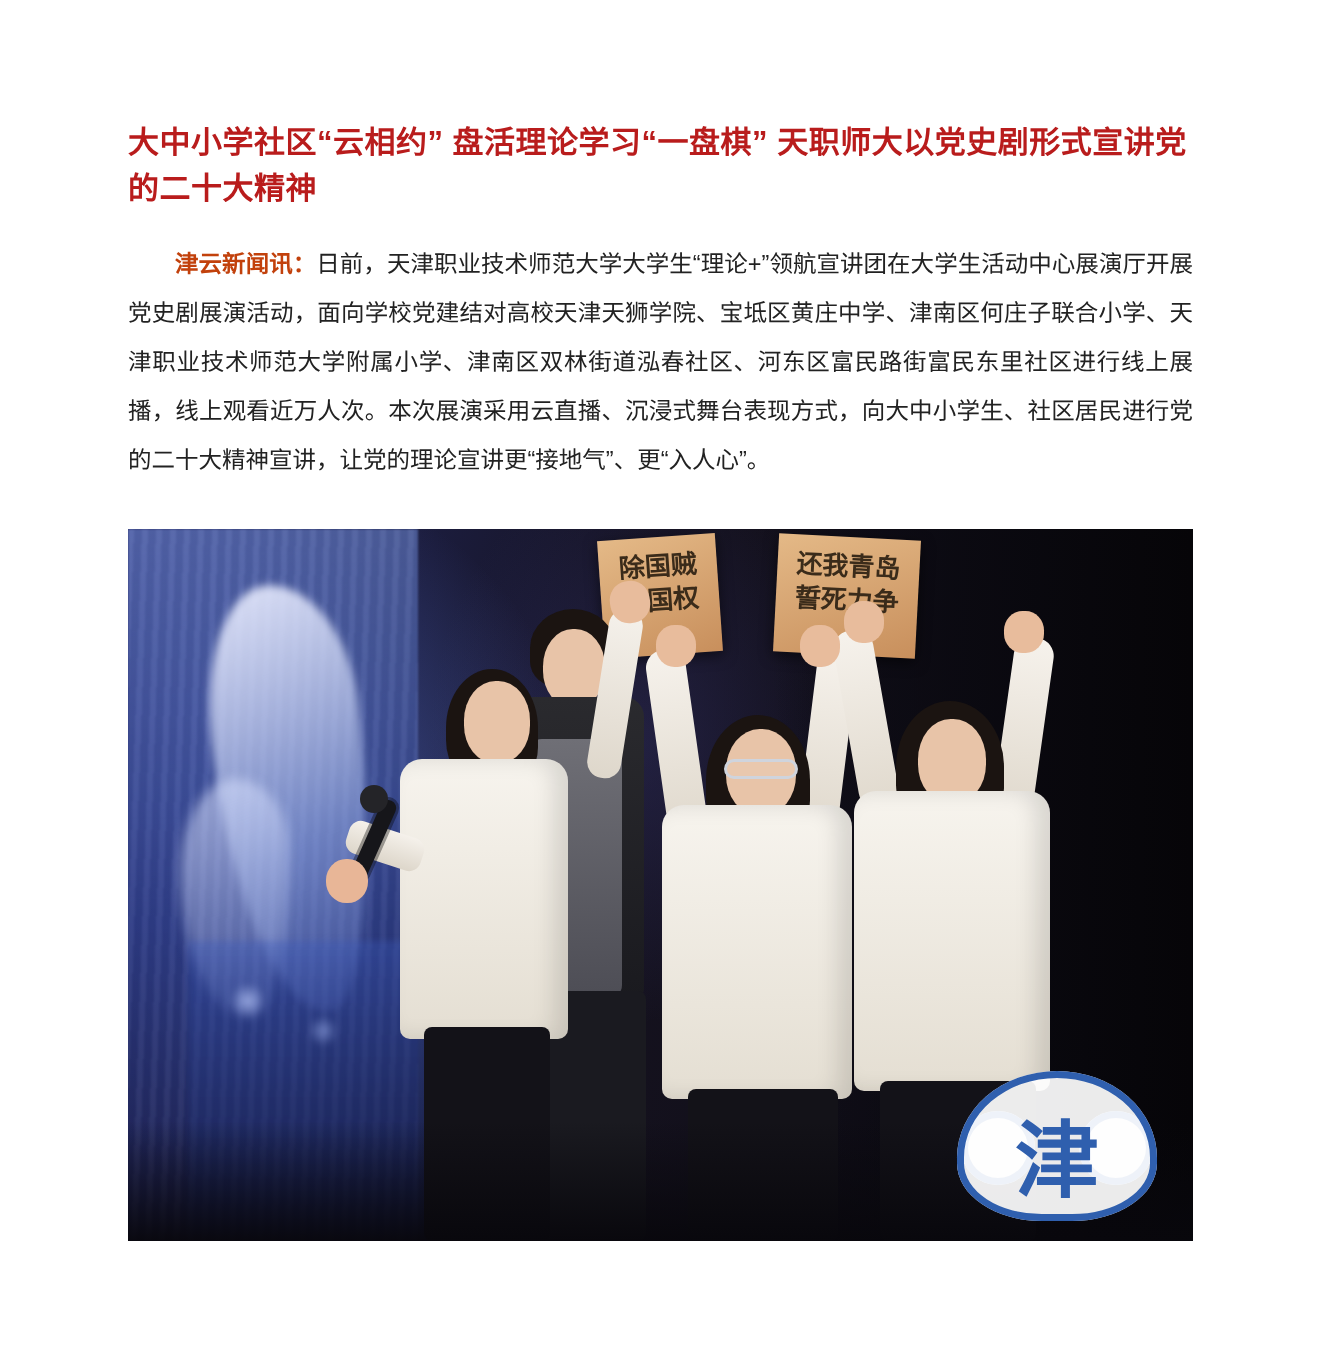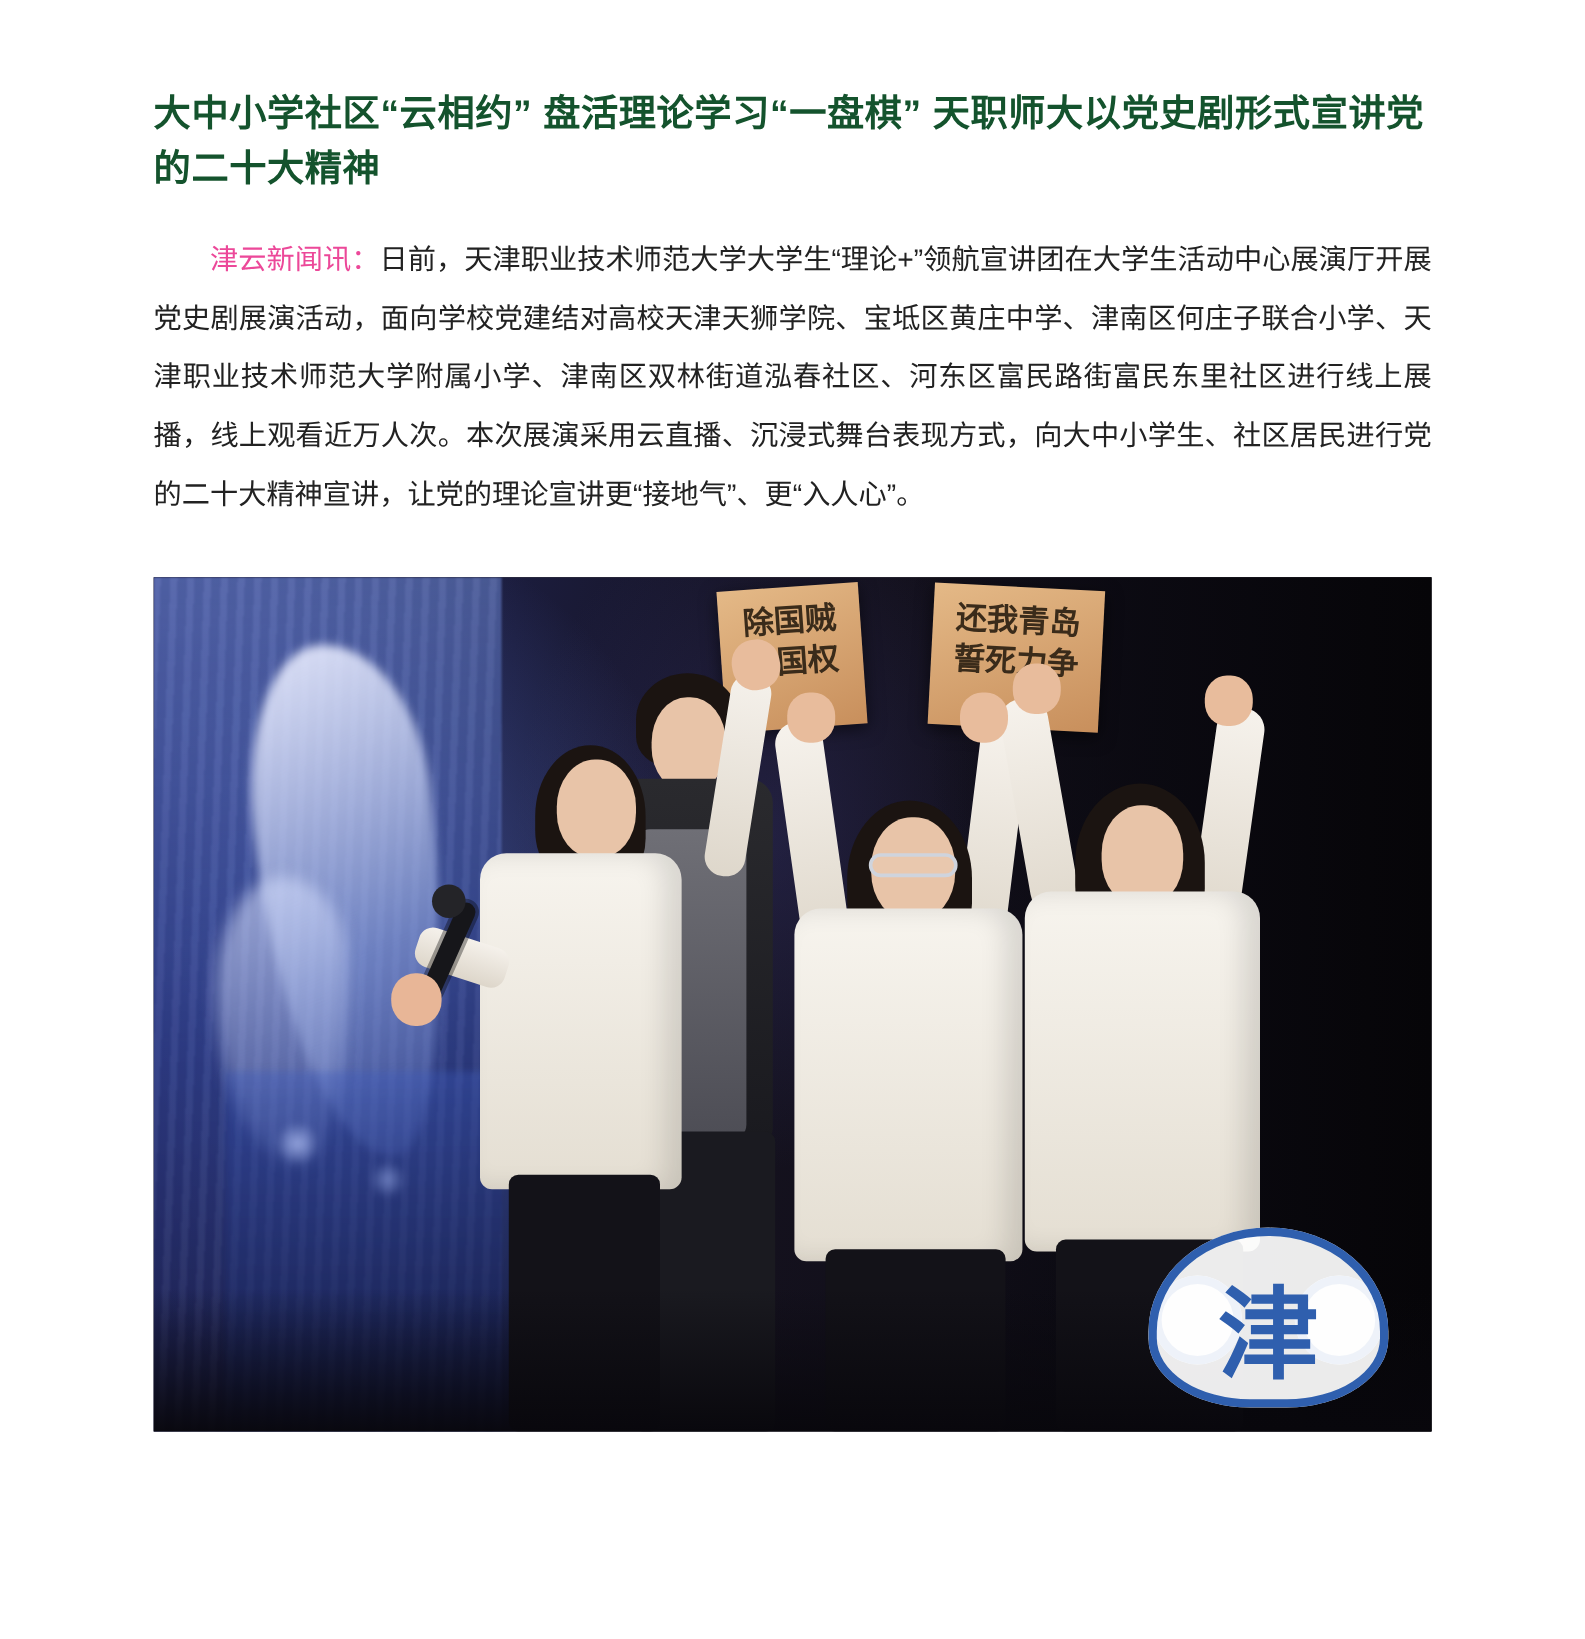--- a/index.html
+++ b/index.html
@@ -19,25 +19,25 @@
     height: 1366px;
     position: relative;
     background: #ffffff;
   }
   .article {
     padding: 0 128px;
     box-sizing: border-box;
   }
   .headline {
     margin: 0;
-    padding-top: 72px;
+    padding-top: 120px;
     font-size: 31px;
     line-height: 46px;
     font-weight: bold;
-    color: #14532d;
+    color: #b91c1c;
     letter-spacing: 0.5px;
   }
   .meta {
     margin-top: 30px;
     font-size: 16px;
     color: #9b9b9b;
     display: flex;
     align-items: center;
     gap: 22px;
   }
@@ -46,22 +46,22 @@
   }
   .body-text {
     margin-top: 28px;
     font-size: 23.5px;
     line-height: 49px;
     color: #222222;
     text-align: justify;
     text-justify: inter-ideograph;
   }
   .body-text .lead {
-    font-weight: normal;
-    color: #ec4899;
+    font-weight: bold;
+    color: #c2410c;
     margin-top: 36px;
   }
   .indent {
     display: inline-block;
     width: 2em;
   }
   .figure {
     margin: 44px 0 0 0;
     width: 1065px;
     height: 712px;

